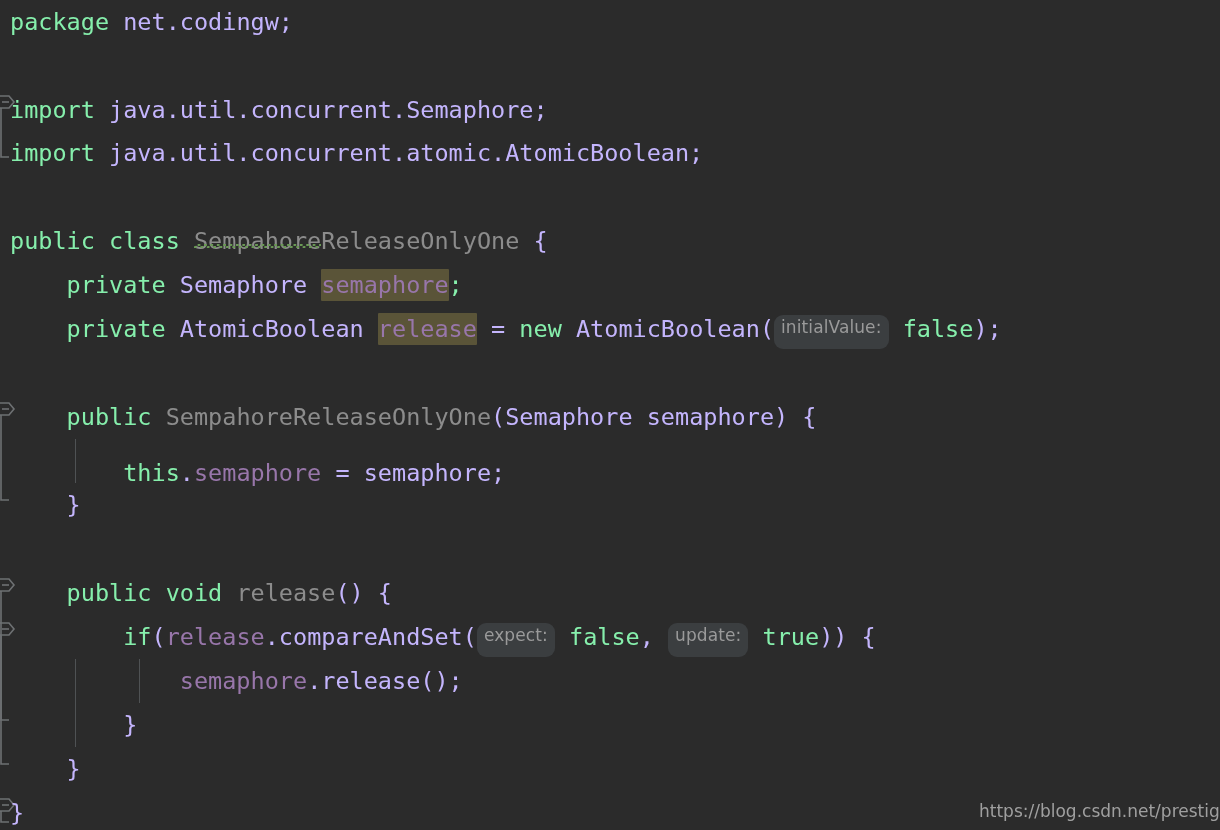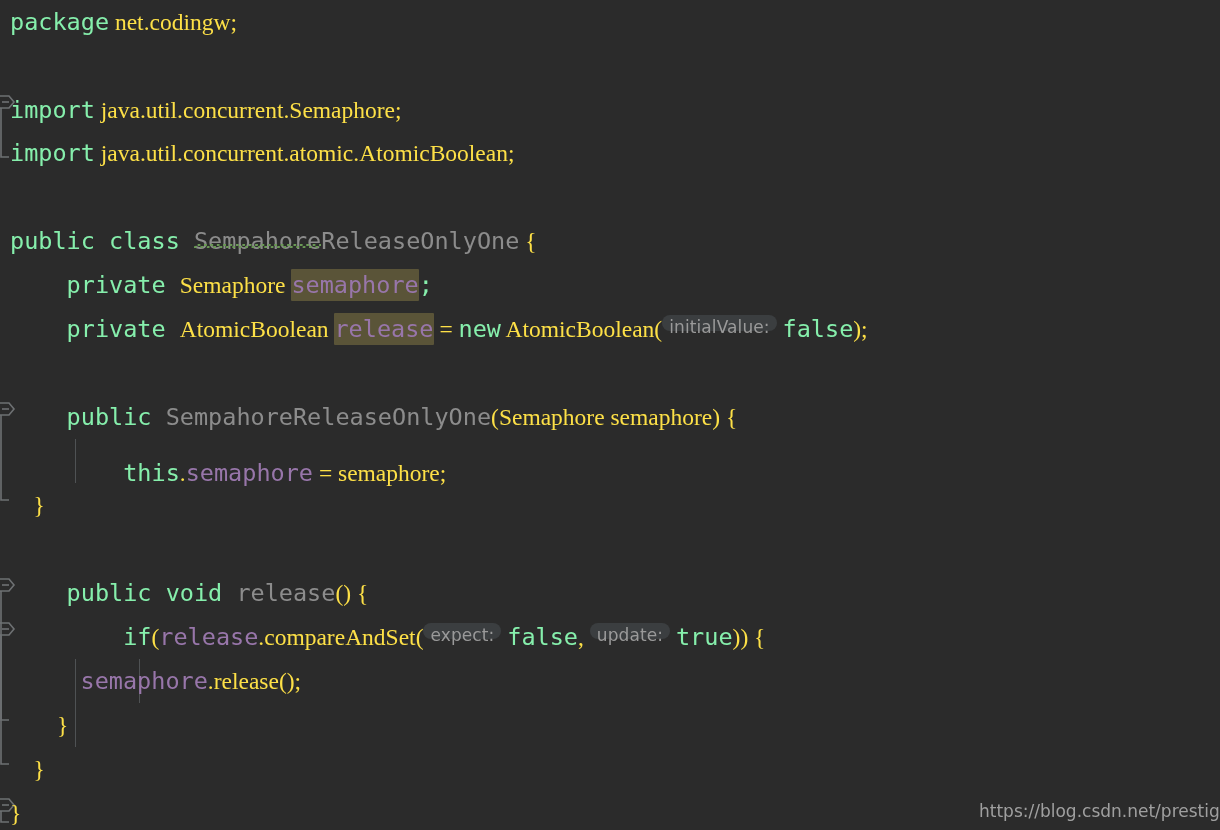--- a/index.html
+++ b/index.html
@@ -24,21 +24,21 @@
     line-height: 44px;
     white-space: pre;
     font-size: 23.5px;
     letter-spacing: 0px;
     font-family: "DejaVu Sans Mono", "Liberation Mono", monospace;
   }
   .tok { white-space: pre; }
 
   
   .kw      { color: #86efac; }
-  .plain   { color: #fde047; font-family: Liberation Serif, serif; }
+  .plain   { color: #c4b5fd; }
   .cls     { color: #8c8c8c; }
   .field   { color: #9876aa; }
 
   
   .hl {
     background: #5a5438;
     border-radius: 1px;
     padding-top: 2px;
     padding-bottom: 2px;
   }
@@ -63,21 +63,21 @@
 
   
   .hint {
     display: inline-block;
     background: #3b3e40;
     color: #9a9a9a;
     border-radius: 9px;
     font-family: "DejaVu Sans", "Liberation Sans", sans-serif;
     font-size: 17px;
     line-height: 25px;
-    height: 16px;
+    height: 34px;
     padding: 0 7px;
     vertical-align: 4px;
     letter-spacing: 0.1px;
   }
 
   
   .indent-guide {
     position: absolute;
     width: 1px;
     background: #4f5254;

